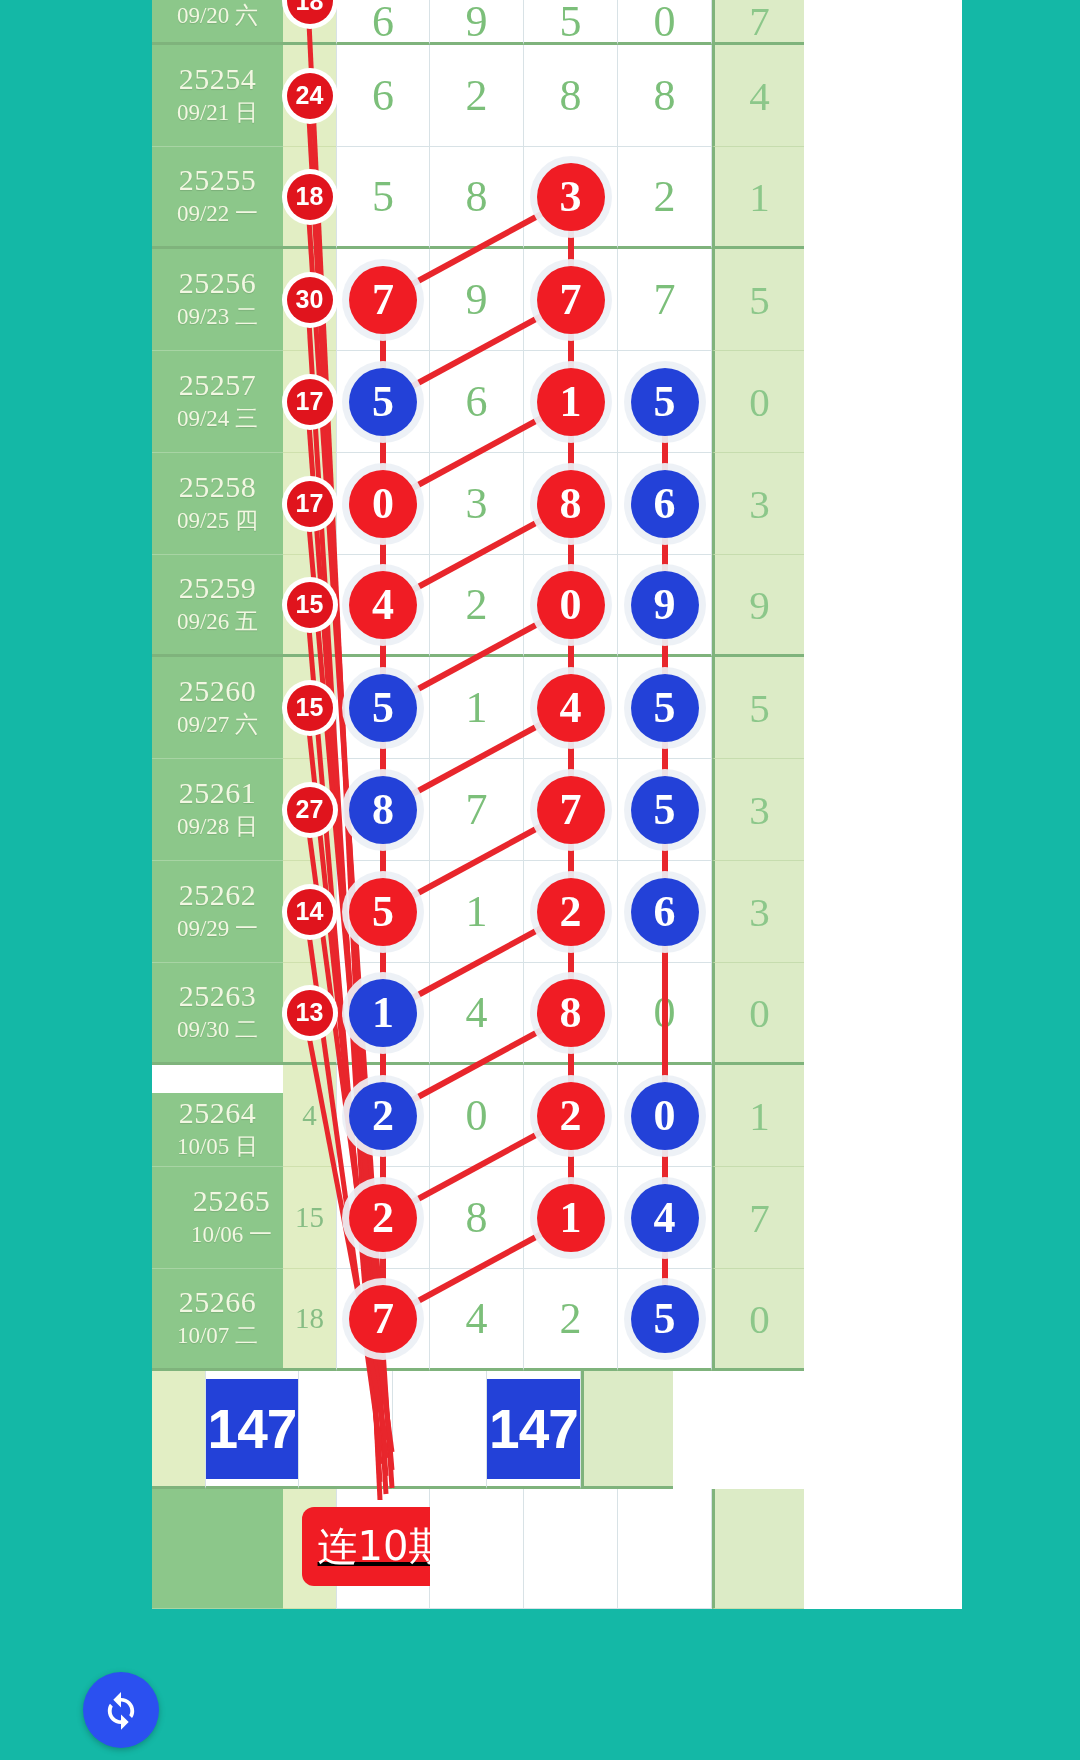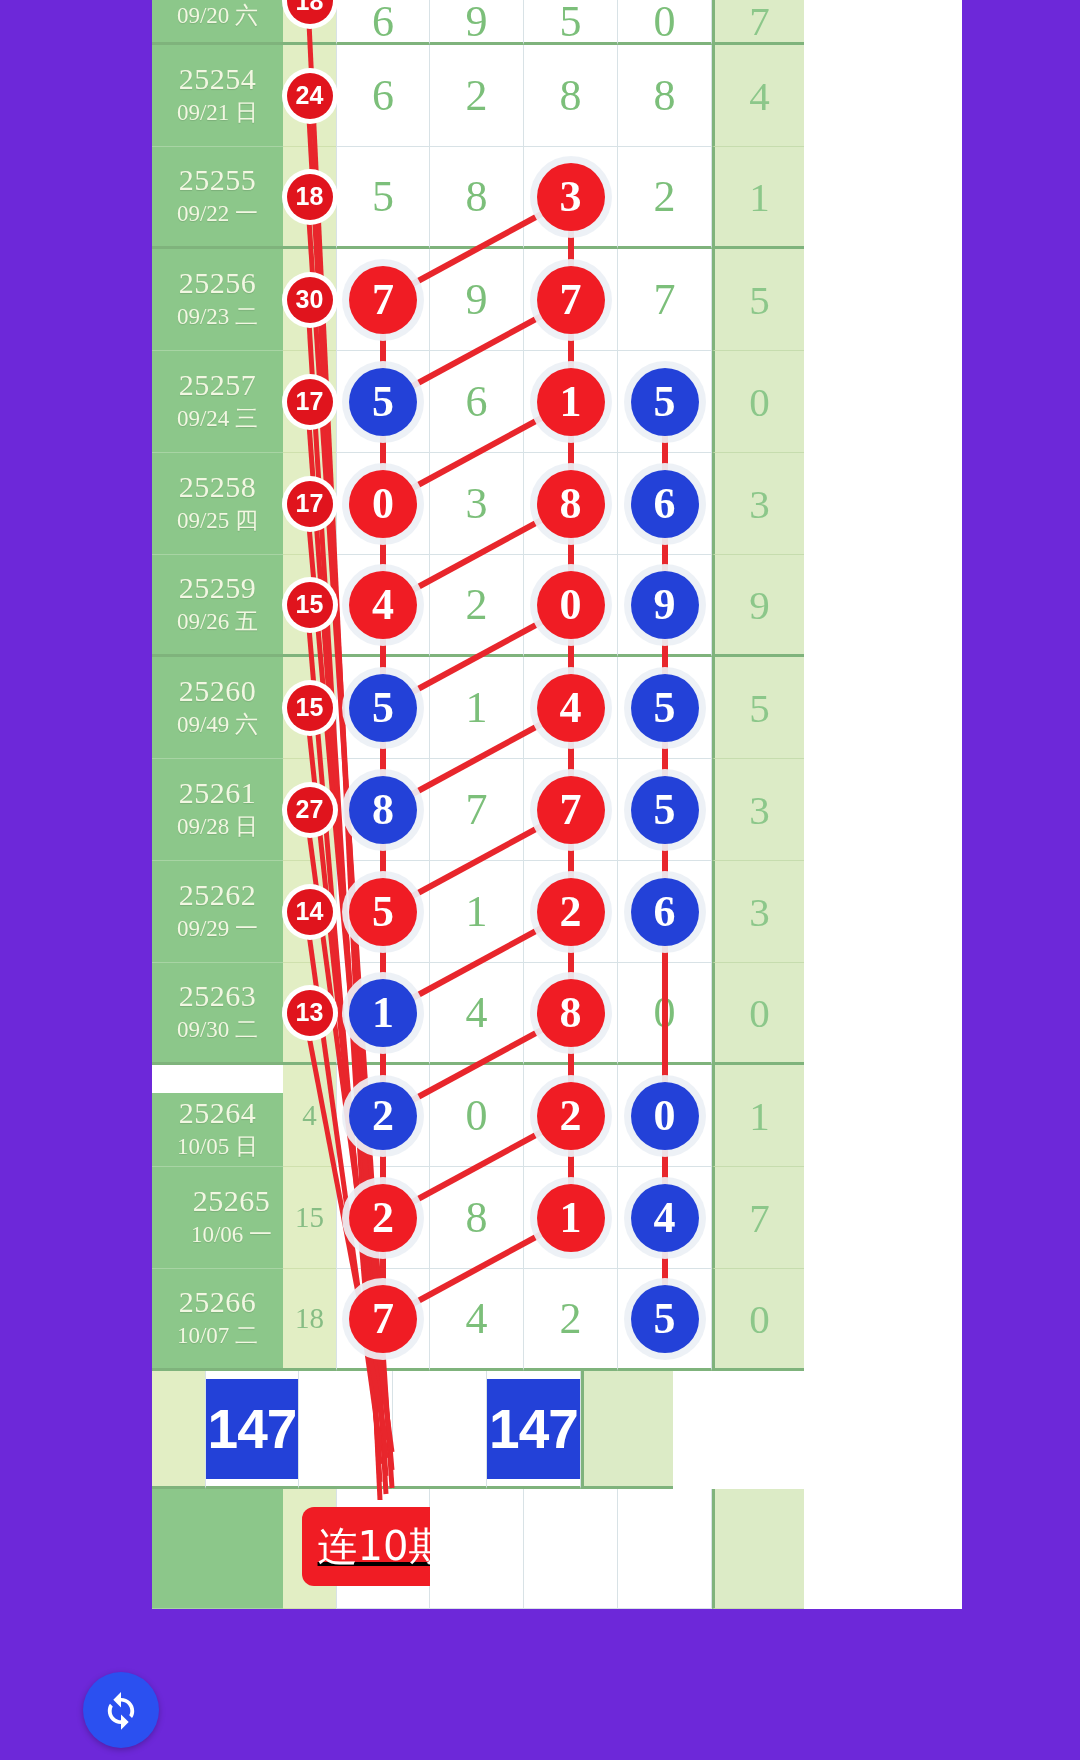--- a/index.html
+++ b/index.html
@@ -1,20 +1,20 @@
 <!DOCTYPE html>
 <html><head>
 <meta charset="utf-8">
 <style>
   html,body{margin:0;padding:0;background:#5a5a5a;}
   body{
     width:1080px;height:1760px;overflow:hidden;position:relative;
     font-family:"Liberation Serif","DejaVu Serif",serif;
   }
-  #app{position:absolute;left:0;top:0;width:1080px;height:1760px;background:#6d28d9;}
+  #app{position:absolute;left:0;top:0;width:1080px;height:1760px;background:#14b8a6;}
 
   
   .sheet{
     position:absolute;left:152px;top:0;width:810px;
     background:#ffffff;
   }
   .row{display:flex;width:810px;position:relative;}
   .cell{
     box-sizing:border-box;
     display:flex;align-items:center;justify-content:center;
@@ -290,21 +290,21 @@
           <div class="cell c-d4">
             <div class="ball blue">9</div>
           </div>
           <div class="cell c-sum">
             <div class="dg sm">9</div>
           </div>
         </div>
         <div class="row" style="height: 102px;">
           <div class="cell c-issue" style="justify-content: center;">
             <div class="iss">25260</div>
-            <div class="dt">09/49 六</div>
+            <div class="dt">09/27 六</div>
           </div>
           <div class="cell c-cnt">
             <div class="badge">15</div>
           </div>
           <div class="cell c-d1">
             <div class="ball blue">5</div>
           </div>
           <div class="cell c-d2">
             <div class="dg">1</div>
           </div>

